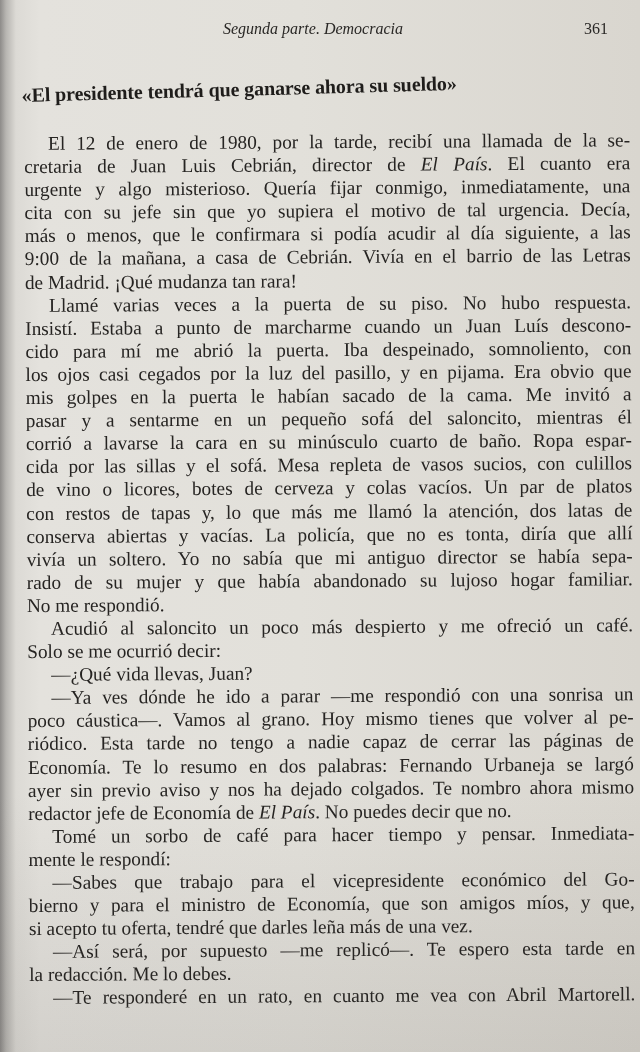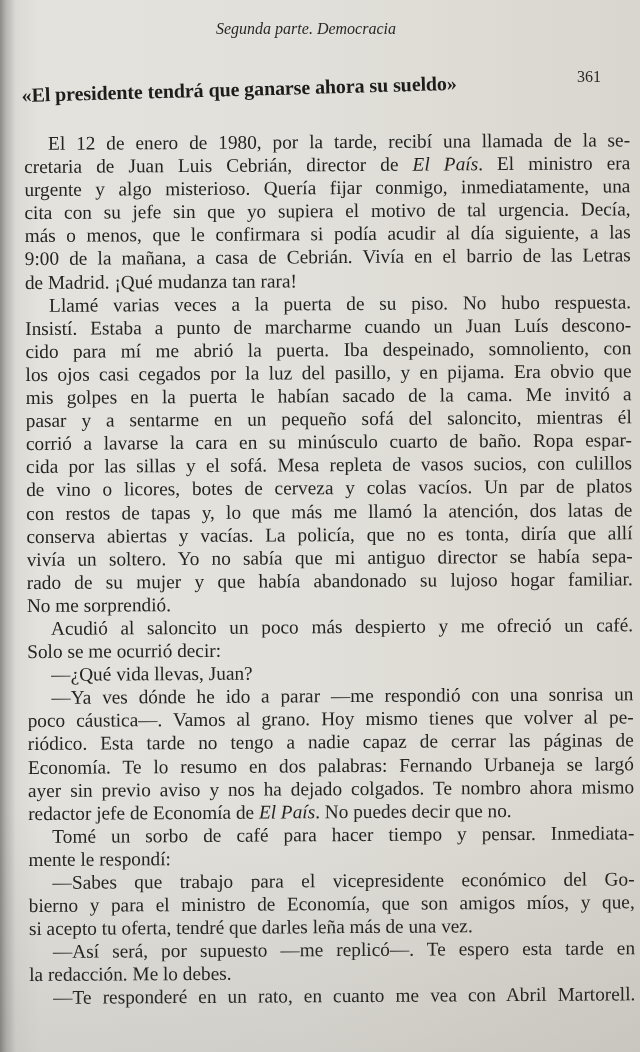--- a/index.html
+++ b/index.html
@@ -12,28 +12,28 @@
     position: absolute; left: 0; top: 0; width: 640px; height: 1052px;
     background: linear-gradient(90deg, #8d8b89 0px, #b7b5b1 6px, #dcdad5 16px, #e4e2dd 40px, #e2e0da 300px, #d9d6cf 640px);
     overflow: hidden;
   }
   .page::after {
     content: ""; position: absolute; left: 0; right: 0; bottom: 0; height: 260px;
     background: linear-gradient(180deg, rgba(0,0,0,0) 0%, rgba(60,55,50,0.10) 100%);
     pointer-events: none;
   }
   .running-head {
-    position: absolute; top: 20px; left: 8px; width: 554px; height: 24px;
+    position: absolute; top: 20px; left: 15px; width: 554px; height: 24px;
     color: #2a2826; font-size: 16px;
   }
   .running-title {
     position: absolute; left: 208px; top: 0; font-style: italic; font-size: 16px;
   }
   .page-number {
-    position: absolute; left: 569px; top: 0; font-size: 16px; margin-top: 48px;
+    position: absolute; left: 569px; top: 0; font-size: 16px;
   }
   .section-title {
     position: absolute; left: 22px; top: 84px; font-weight: bold; font-size: 20px;
     color: #1f1d1b; transform: rotate(-1.6deg); transform-origin: left bottom;
     letter-spacing: -0.1px;
   }
   .body-text {
     position: absolute; left: 24px; top: 132px; width: 606px;
     font-size: 19.3px; line-height: 23.1px; color: #262422;
     transform: rotate(-0.35deg); transform-origin: left top;
@@ -49,40 +49,40 @@
 <div class="page">
   <div class="running-head">
     <span class="running-title">Segunda parte. Democracia</span>
     <span class="page-number">361</span>
   </div>
 
   <div class="section-title">«El presidente tendrá que ganarse ahora su sueldo»</div>
 
   <div class="body-text" id="body-text">
       <span class="line indent"><span>El 12 de enero de 1980, por la tarde, recibí una llamada de la se-</span></span>
-      <span class="line"><span>cretaria de Juan Luis Cebrián, director de </span><em>El País</em><span>. El ministro era</span></span>
+      <span class="line"><span>cretaria de Juan Luis Cebrián, director de </span><em>El País</em><span>. El cuanto era</span></span>
       <span class="line"><span>urgente y algo misterioso. Quería fijar conmigo, inmediatamente, una</span></span>
       <span class="line"><span>cita con su jefe sin que yo supiera el motivo de tal urgencia. Decía,</span></span>
       <span class="line"><span>más o menos, que le confirmara si podía acudir al día siguiente, a las</span></span>
       <span class="line"><span>9:00 de la mañana, a casa de Cebrián. Vivía en el barrio de las Letras</span></span>
       <span class="line last"><span>de Madrid. ¡Qué mudanza tan rara!</span></span>
       <span class="line indent"><span>Llamé varias veces a la puerta de su piso. No hubo respuesta.</span></span>
       <span class="line"><span>Insistí. Estaba a punto de marcharme cuando un Juan Luís descono-</span></span>
       <span class="line"><span>cido para mí me abrió la puerta. Iba despeinado, somnoliento, con</span></span>
       <span class="line"><span>los ojos casi cegados por la luz del pasillo, y en pijama. Era obvio que</span></span>
       <span class="line"><span>mis golpes en la puerta le habían sacado de la cama. Me invitó a</span></span>
       <span class="line"><span>pasar y a sentarme en un pequeño sofá del saloncito, mientras él</span></span>
       <span class="line"><span>corrió a lavarse la cara en su minúsculo cuarto de baño. Ropa espar-</span></span>
       <span class="line"><span>cida por las sillas y el sofá. Mesa repleta de vasos sucios, con culillos</span></span>
       <span class="line"><span>de vino o licores, botes de cerveza y colas vacíos. Un par de platos</span></span>
       <span class="line"><span>con restos de tapas y, lo que más me llamó la atención, dos latas de</span></span>
       <span class="line"><span>conserva abiertas y vacías. La policía, que no es tonta, diría que allí</span></span>
       <span class="line"><span>vivía un soltero. Yo no sabía que mi antiguo director se había sepa-</span></span>
       <span class="line"><span>rado de su mujer y que había abandonado su lujoso hogar familiar.</span></span>
-      <span class="line last"><span>No me sorprendió.</span></span>
+      <span class="line last"><span>No me respondió.</span></span>
       <span class="line indent"><span>Acudió al saloncito un poco más despierto y me ofreció un café.</span></span>
       <span class="line last"><span>Solo se me ocurrió decir:</span></span>
       <span class="line indent last"><span>—¿Qué vida llevas, Juan?</span></span>
       <span class="line indent"><span>—Ya ves dónde he ido a parar —me respondió con una sonrisa un</span></span>
       <span class="line"><span>poco cáustica—. Vamos al grano. Hoy mismo tienes que volver al pe-</span></span>
       <span class="line"><span>riódico. Esta tarde no tengo a nadie capaz de cerrar las páginas de</span></span>
       <span class="line"><span>Economía. Te lo resumo en dos palabras: Fernando Urbaneja se largó</span></span>
       <span class="line"><span>ayer sin previo aviso y nos ha dejado colgados. Te nombro ahora mismo</span></span>
       <span class="line last"><span>redactor jefe de Economía de </span><em>El País</em><span>. No puedes decir que no.</span></span>
       <span class="line indent"><span>Tomé un sorbo de café para hacer tiempo y pensar. Inmediata-</span></span>

